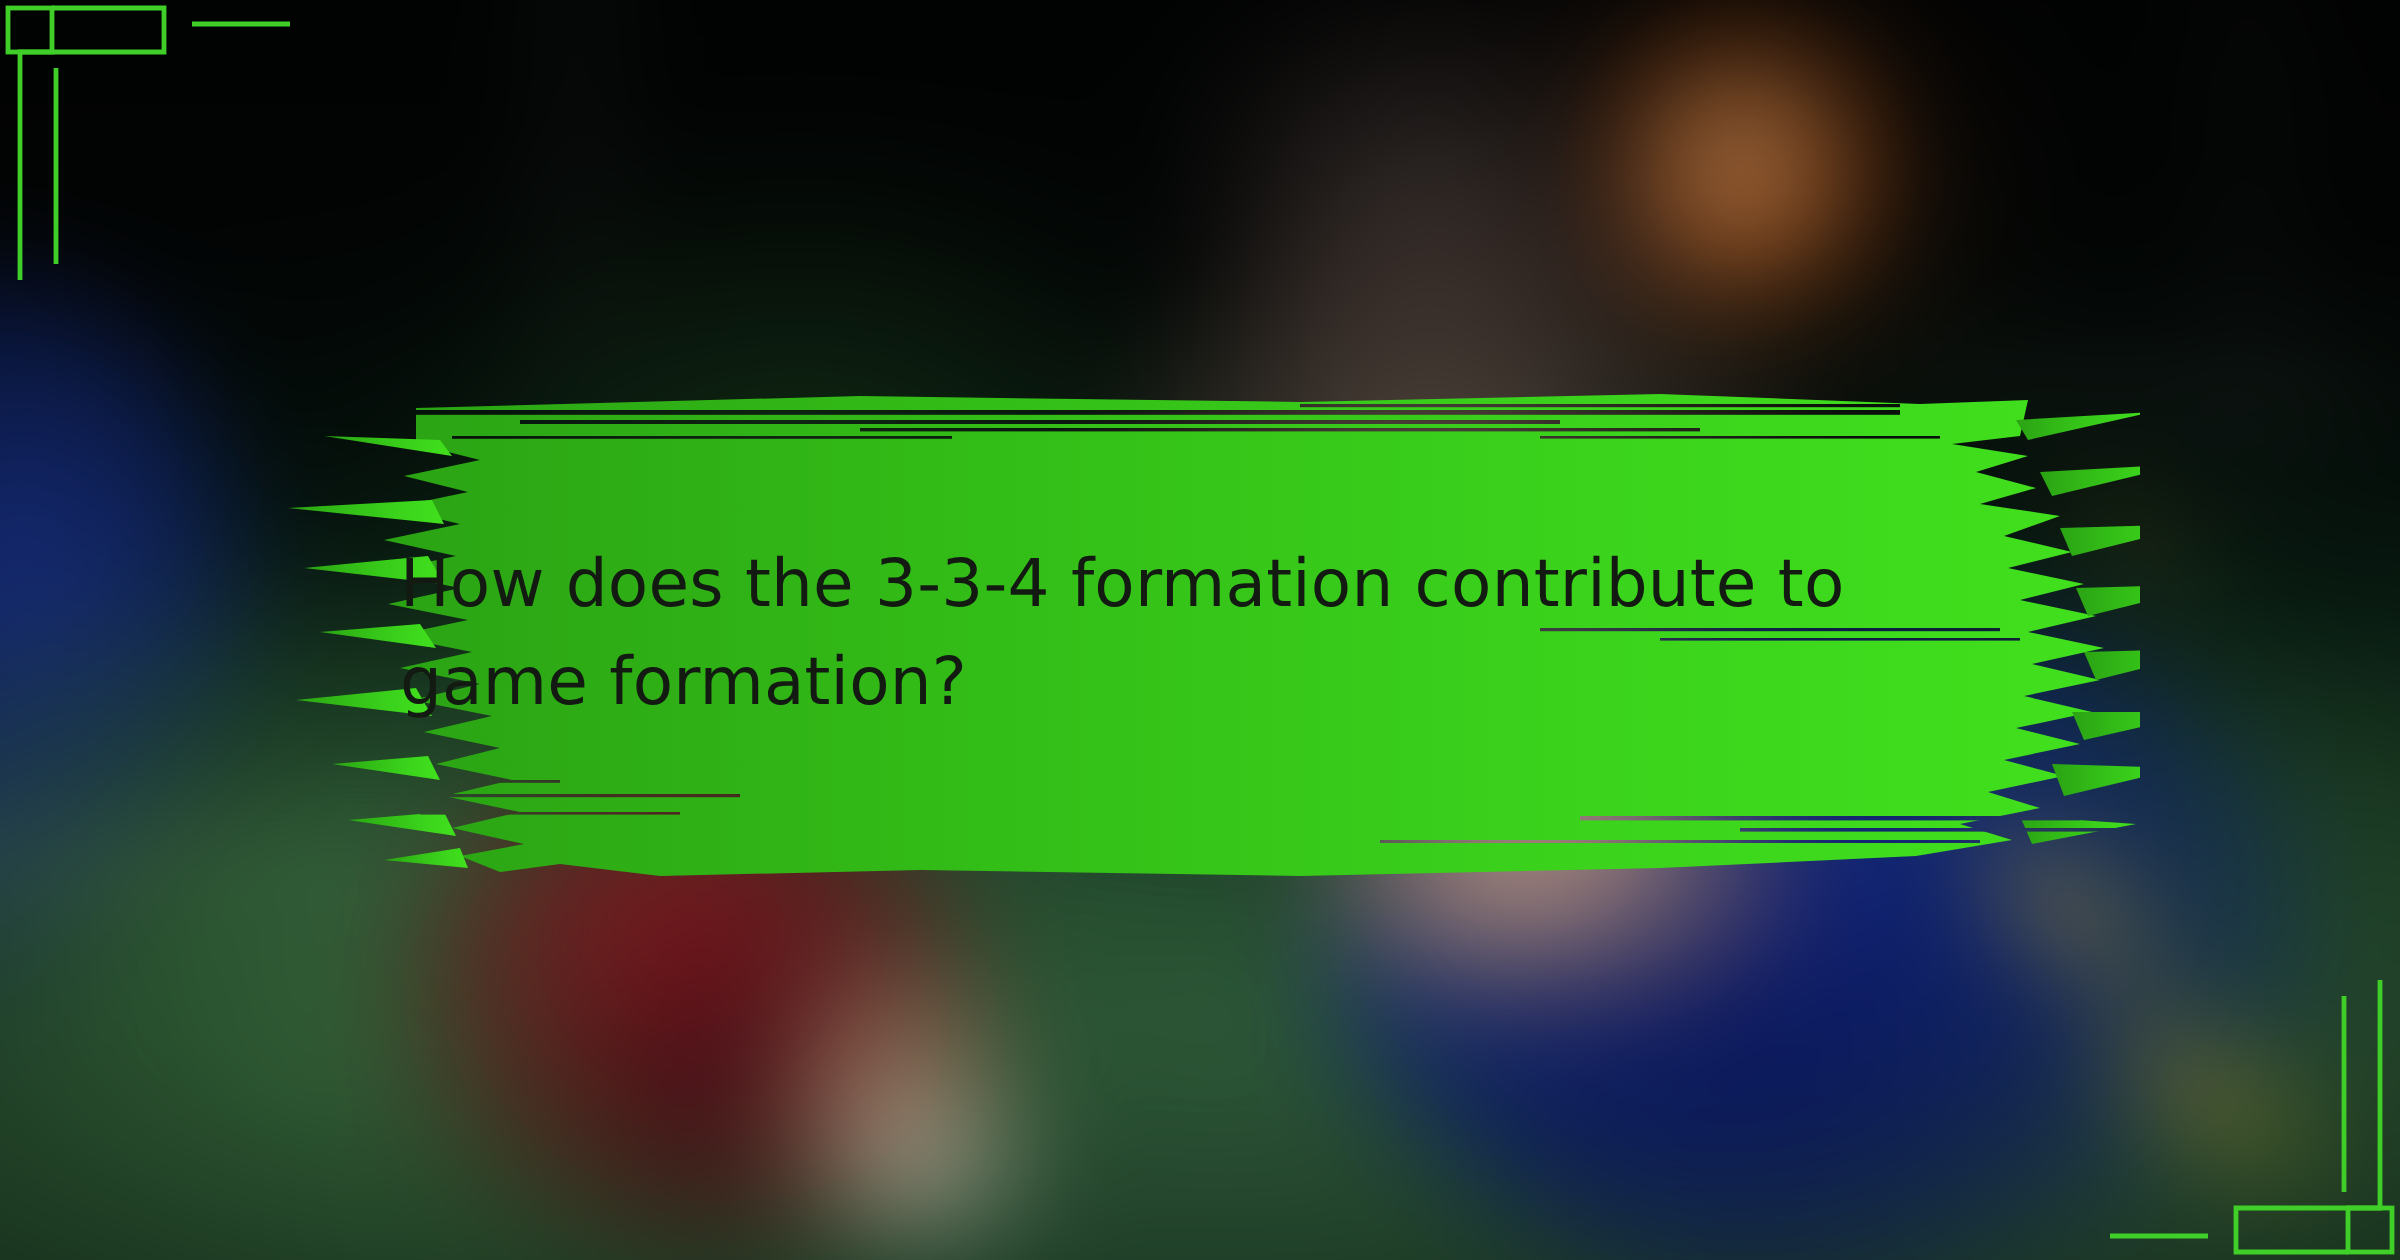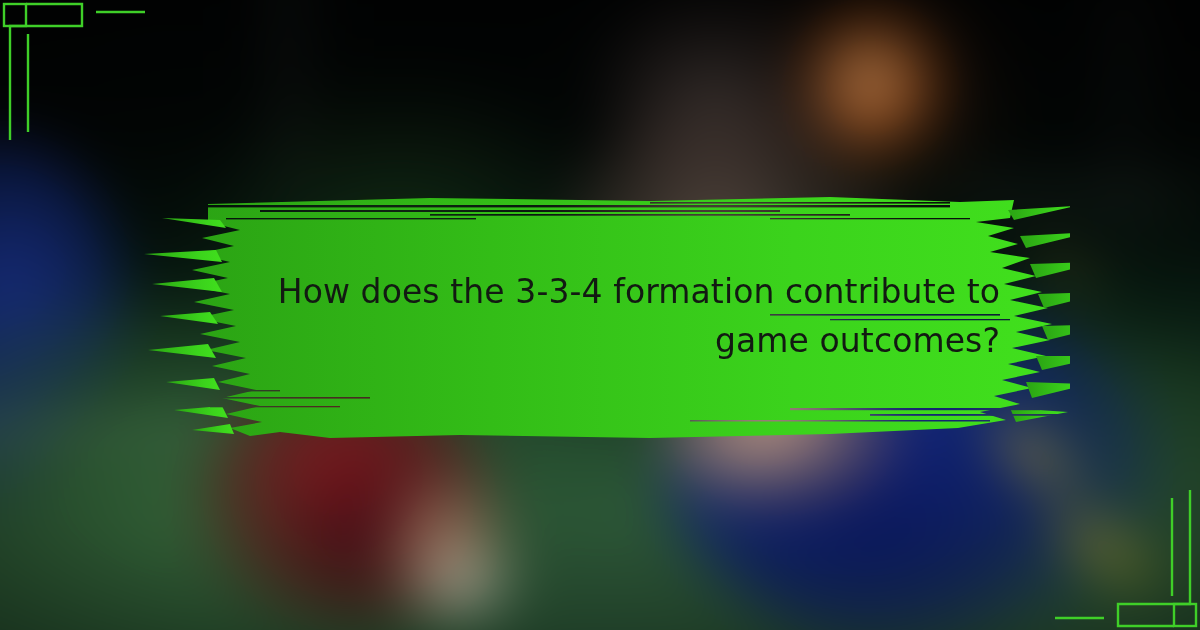--- a/index.html
+++ b/index.html
@@ -205,21 +205,21 @@
   }
 
   #banner-text {
     position: absolute;
     left: 0;
     top: 0;
     width: 940px;
     height: 250px;
     display: flex;
     flex-direction: column;
-    align-items: flex-end;
+    align-items: flex-start;
     justify-content: center;
     gap: 2px;
     padding: 0 70px;
     text-align: center;
   }
   #banner-text .line {
     color: #121a12;
     font-size: 33px;
     line-height: 1.42;
     font-weight: 400;
@@ -367,17 +367,17 @@
           <path d="M 912 134 L 982 132 L 918 148 Z"></path>
           <path d="M 906 164 L 974 164 L 912 178 Z"></path>
           <path d="M 896 190 L 960 192 L 902 206 Z"></path>
           <path d="M 880 216 L 938 220 L 886 230 Z"></path>
         </g>
       </g>
     </svg>
 
     <div id="banner-text">
       <div class="line">How does the 3-3-4 formation contribute to</div>
-      <div class="line">game outcomes?</div>
+      <div class="line">game formation?</div>
     </div>
   </div>
 
 </div>
 
 </body></html>

